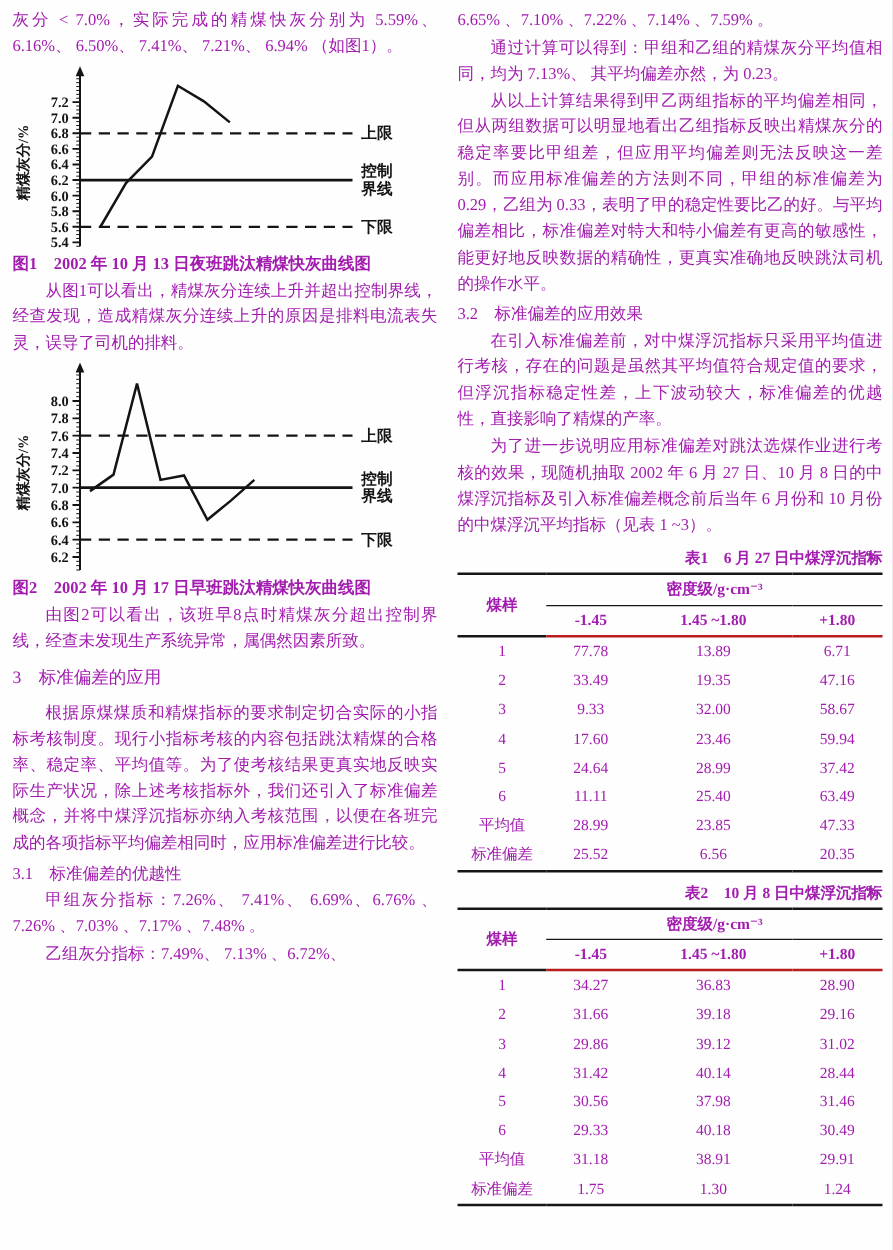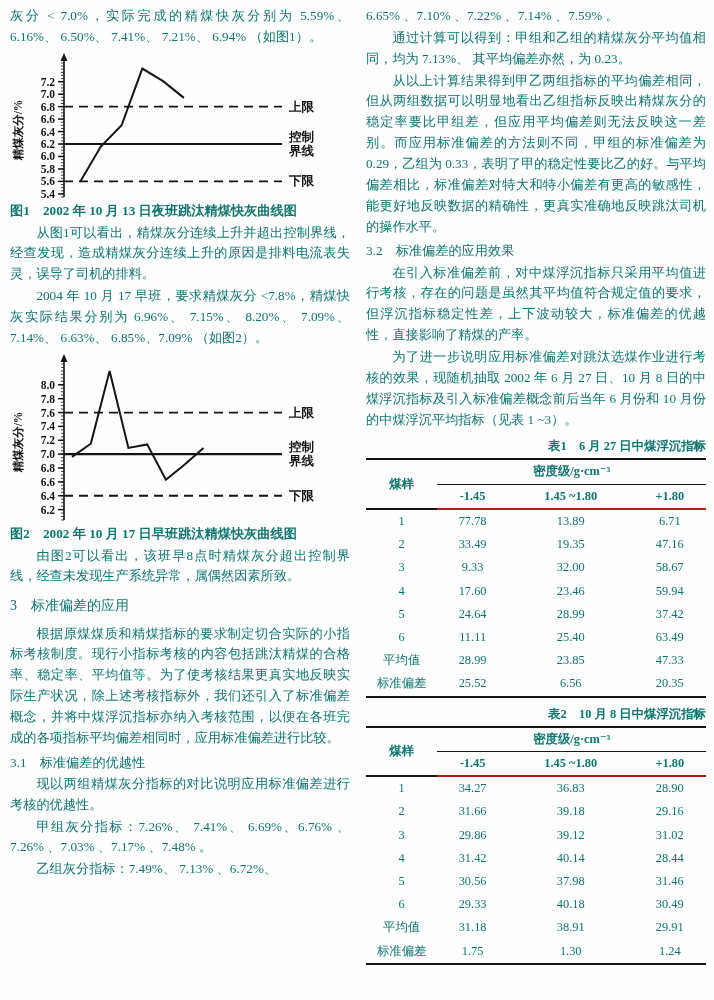--- a/index.html
+++ b/index.html
@@ -1,20 +1,20 @@
 <!DOCTYPE html>
 <html><head>
 <meta charset="utf-8">
 <style>
   html,body{margin:0;padding:0;background:#d9d9d9;}
   .page{
     width:714px;height:1000px;margin:0 auto;background:#fefefe;
     box-sizing:border-box;padding:6px 8px 0 10px;
     display:flex;gap:16px;overflow:hidden;
-    font-family:"Liberation Serif","DejaVu Serif",serif;color:#0f766e;
+    font-family:"Liberation Serif","DejaVu Serif",serif;color:#a21caf;
   }
   .col{flex:1;min-width:0;}
   .col p{margin:0 0 1px 0;text-align:justify;font-size:13.2px;line-height:1.58;text-indent:2em;}
   .col p.cont{text-indent:0;}
   .sec-heading{font-size:14px;font-weight:normal;margin:10px 0 8px 0;line-height:1.3;}
   .sub-heading{font-size:13.2px;font-weight:normal;margin:5px 0 3px 0;line-height:1.3;}
   .figure{margin:3px 0 0 0;}
   .fig-caption{text-align:center;font-weight:bold;font-size:11.8px;margin:0 0 5px 0;text-indent:0 !important;}
   .tbl-title{position:relative;text-align:right;font-weight:bold;font-size:12.4px;margin:8px 0 3px 0;}
   .tbl-unit{position:absolute;right:2px;top:0;font-weight:bold;}
@@ -111,21 +111,20 @@
             <line x1="54" y1="130.41860465116278" x2="272" y2="130.41860465116278" stroke="#141414" stroke-width="1.8" stroke-dasharray="9 6"></line>
             <text x="279" y="134.41860465116278" font-size="12.5" font-weight="bold" fill="#141414">下限</text>
             <polyline points="70.0,131.0 90.8,95.5 111.6,74.3 132.3,17.6 153.1,30.1 173.9,46.9" fill="none" stroke="#141414" stroke-width="2"></polyline>
             <text x="12" y="79" font-size="11.5" font-weight="bold" fill="#141414" text-anchor="middle" transform="rotate(-90 12 79)">精煤灰分/%</text>
           </svg>
         </div>
       <p class="fig-caption">图1　2002 年 10 月 13 日夜班跳汰精煤快灰曲线图</p>
     </div>
 
     <p>从图1可以看出，精煤灰分连续上升并超出控制界线，经查发现，造成精煤灰分连续上升的原因是排料电流表失灵，误导了司机的排料。</p>
-    <p>2004 年 10 月 17 早班，要求精煤灰分 &lt;7.8%，精煤快灰实际结果分别为 6.96%、 7.15%、 8.20%、 7.09%、 7.14%、 6.63%、 6.85%、7.09% （如图2）。</p>
 
     <div class="figure">
       <div>
           <svg width="344" height="172" viewBox="0 0 344 172">
             <line x1="54" y1="8" x2="54" y2="168" stroke="#141414" stroke-width="1.6"></line>
             <path d="M 54 2 L 50.5 10 L 57.5 10 Z" fill="#141414"></path>
             <line x1="54" y1="167.99999999999994" x2="51" y2="167.99999999999994" stroke="#141414" stroke-width="0.8"></line>
             <line x1="54" y1="164.53333333333327" x2="51" y2="164.53333333333327" stroke="#141414" stroke-width="0.8"></line>
             <line x1="54" y1="161.06666666666663" x2="51" y2="161.06666666666663" stroke="#141414" stroke-width="0.8"></line>
             <line x1="54" y1="157.59999999999997" x2="51" y2="157.59999999999997" stroke="#141414" stroke-width="0.8"></line>
@@ -202,21 +201,20 @@
             <text x="12" y="90" font-size="11.5" font-weight="bold" fill="#141414" text-anchor="middle" transform="rotate(-90 12 90)">精煤灰分/%</text>
           </svg>
         </div>
       <p class="fig-caption">图2　2002 年 10 月 17 日早班跳汰精煤快灰曲线图</p>
     </div>
 
     <p>由图2可以看出，该班早8点时精煤灰分超出控制界线，经查未发现生产系统异常，属偶然因素所致。</p>
     <div class="sec-heading">3　标准偏差的应用</div>
     <p>根据原煤煤质和精煤指标的要求制定切合实际的小指标考核制度。现行小指标考核的内容包括跳汰精煤的合格率、稳定率、平均值等。为了使考核结果更真实地反映实际生产状况，除上述考核指标外，我们还引入了标准偏差概念，并将中煤浮沉指标亦纳入考核范围，以便在各班完成的各项指标平均偏差相同时，应用标准偏差进行比较。</p>
     <div class="sub-heading">3.1　标准偏差的优越性</div>
-    <p>现以两组精煤灰分指标的对比说明应用标准偏差进行考核的优越性。</p>
     <p>甲组灰分指标：7.26%、 7.41%、 6.69%、6.76% 、7.26% 、7.03% 、7.17% 、7.48% 。</p>
     <p>乙组灰分指标：7.49%、 7.13% 、6.72%、</p>
   </div>
 
   <div class="col">
     <p class="cont">6.65% 、7.10% 、7.22% 、7.14% 、7.59% 。</p>
     <p>通过计算可以得到：甲组和乙组的精煤灰分平均值相同，均为 7.13%、 其平均偏差亦然，为 0.23。</p>
     <p>从以上计算结果得到甲乙两组指标的平均偏差相同，但从两组数据可以明显地看出乙组指标反映出精煤灰分的稳定率要比甲组差，但应用平均偏差则无法反映这一差别。而应用标准偏差的方法则不同，甲组的标准偏差为 0.29，乙组为 0.33，表明了甲的稳定性要比乙的好。与平均偏差相比，标准偏差对特大和特小偏差有更高的敏感性，能更好地反映数据的精确性，更真实准确地反映跳汰司机的操作水平。</p>
     <div class="sub-heading">3.2　标准偏差的应用效果</div>
     <p>在引入标准偏差前，对中煤浮沉指标只采用平均值进行考核，存在的问题是虽然其平均值符合规定值的要求，但浮沉指标稳定性差，上下波动较大，标准偏差的优越性，直接影响了精煤的产率。</p>

